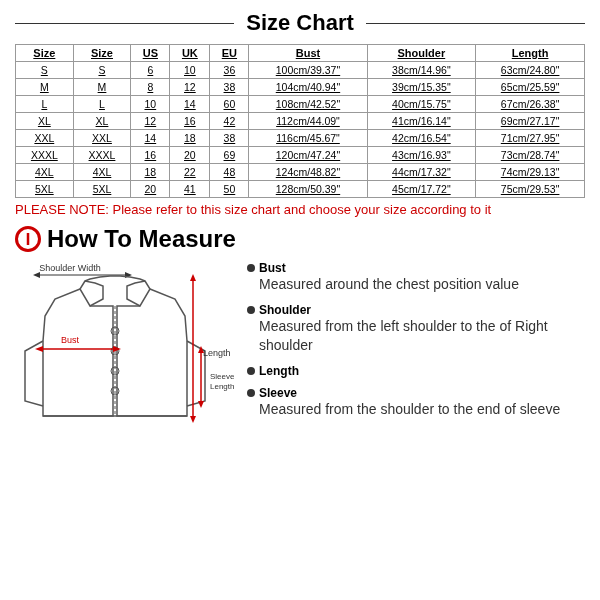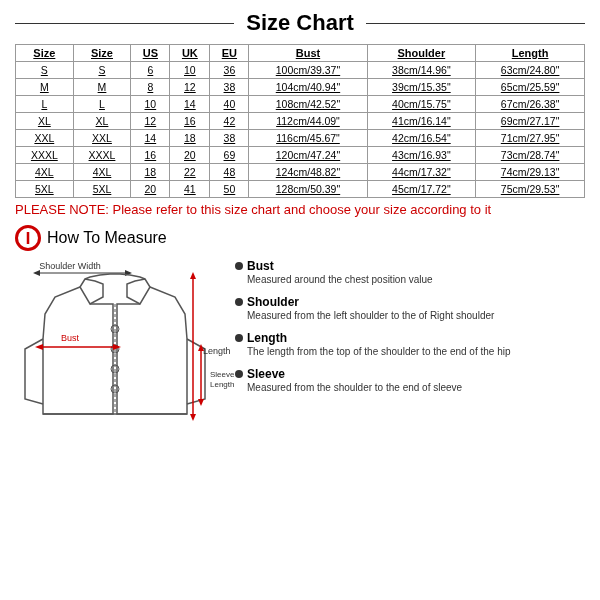--- a/index.html
+++ b/index.html
@@ -75,27 +75,27 @@
       height: 26px;
       border: 3px solid #cc0000;
       border-radius: 50%;
       display: flex;
       align-items: center;
       justify-content: center;
       margin-right: 6px;
       flex-shrink: 0;
     }
     .how-title-text {
-      font-size: 16px;
-      font-weight: normal;
+      font-size: 24px;
+      font-weight: bold;
     }
 
     .how-content {
       display: flex;
-      gap: 0;
+      gap: 12px;
       justify-content: flex-end;
     }
 
     
     .jacket-area {
       width: 220px;
       flex-shrink: 0;
       position: relative;
     }
 
@@ -119,21 +119,21 @@
       gap: 4px;
     }
     .bullet {
       width: 8px;
       height: 8px;
       background: #333;
       border-radius: 50%;
       flex-shrink: 0;
     }
     .measure-item-desc {
-      font-size: 10px;
+      font-size: 14px;
       color: #333;
       margin-left: 12px;
       line-height: 1.4;
     }
   </style>
 </head>
 <body>
 
 <div class="page">
 
@@ -175,21 +175,21 @@
           <td>38</td>
           <td>104cm/40.94"</td>
           <td>39cm/15.35"</td>
           <td>65cm/25.59"</td>
         </tr>
         <tr>
           <td>L</td>
           <td>L</td>
           <td>10</td>
           <td>14</td>
-          <td>40</td>
+          <td>60</td>
           <td>108cm/42.52"</td>
           <td>40cm/15.75"</td>
           <td>67cm/26.38"</td>
         </tr>
         <tr>
           <td>XL</td>
           <td>XL</td>
           <td>12</td>
           <td>16</td>
           <td>42</td>
@@ -315,21 +315,20 @@
             <div class="bullet"></div>
             <span>Shoulder</span>
           </div>
           <div class="measure-item-desc">Measured from the left shoulder to the of Right shoulder</div>
         </div>
         <div class="measure-item">
           <div class="measure-item-title">
             <div class="bullet"></div>
             <span>Length</span>
           </div>
-          <div class="measure-item-desc">The length from the top of the shoulder to the end of the hip</div>
         </div>
         <div class="measure-item">
           <div class="measure-item-title">
             <div class="bullet"></div>
             <span>Sleeve</span>
           </div>
           <div class="measure-item-desc">Measured from the shoulder to the end of sleeve</div>
         </div>
       </div>
   </div>

